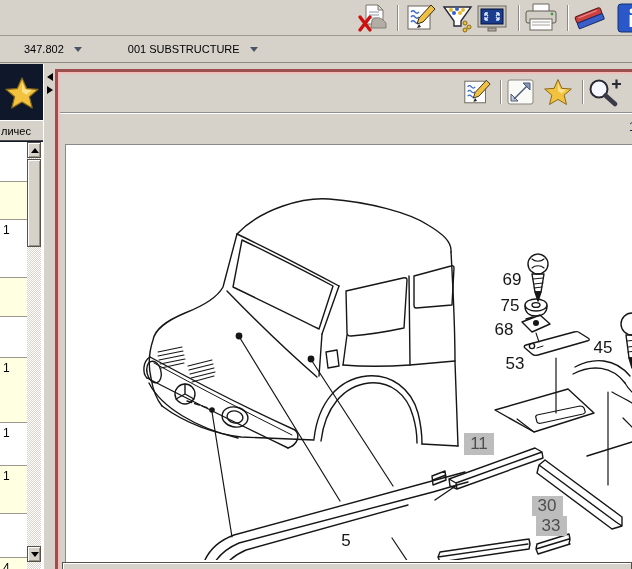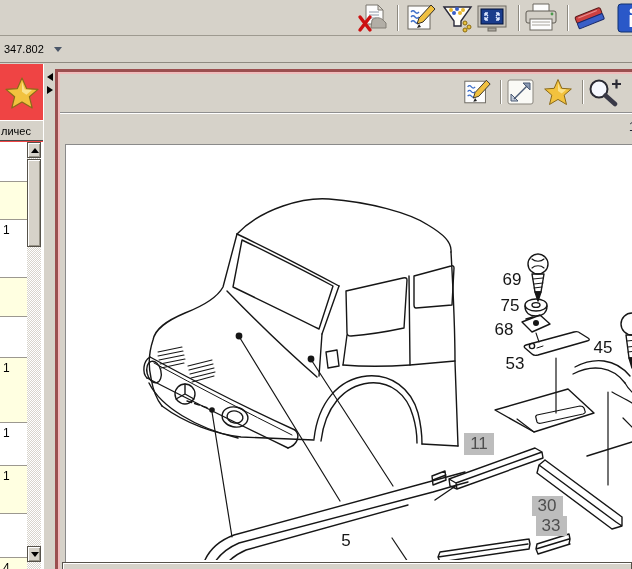--- a/index.html
+++ b/index.html
@@ -7,25 +7,25 @@
     font-family:"Liberation Sans",sans-serif;-webkit-font-smoothing:none;}
   .abs{position:absolute;}
   
   .topbar{left:0;top:0;width:632px;height:35px;background:#d6d2c9;border-bottom:1px solid #9e9a90;}
   .sepv{width:0;height:26px;border-left:1px solid #8e8a80;border-right:1px solid #ffffff;}
   .iconbtn{display:block;}
   
   .crumbbar{left:0;top:36px;width:632px;height:26px;background:#d6d2c9;border-bottom:1px solid #8e8a80;
     display:flex;align-items:center;font-size:11px;color:#000;}
   .crumb{display:flex;align-items:center;cursor:default;}
-  .crumb .lbl{white-space:nowrap;}
+  .crumb .lbl{white-space:nowrap;margin-left:20px;}
   .dd-arrow{width:0;height:0;border-left:4px solid transparent;border-right:4px solid transparent;
     border-top:5px solid #4a5668;margin-left:10px;}
   
-  .leftpanel{left:0;top:64px;width:43px;height:505px;background:#ef4444;border-right:1px solid #8e8a80;}
+  .leftpanel{left:0;top:64px;width:43px;height:505px;background:#0f172a;border-right:1px solid #8e8a80;}
   .colheader{left:0;top:56px;width:43px;height:21px;background:#d6d2c9;border-top:1px solid #fff;
     border-bottom:1px solid #4a4a4a;font-size:11px;color:#000;padding:4px 0 0 1px;box-sizing:border-box;}
   .table{left:0;top:78px;width:43px;height:427px;background:#fff;overflow:hidden;}
   .row{width:27px;border-bottom:1px solid #9c9890;background:#fff;}
   .row.alt{background:#ffffe1;}
   .row .qty{display:block;font-size:12px;color:#000;padding:3px 0 0 3px;}
   
   .vscroll{left:27px;top:0;width:14px;height:427px;
     background:#d8d4cc;
     background-image:linear-gradient(45deg,#fff 25%,transparent 25%,transparent 75%,#fff 75%),
@@ -122,20 +122,24 @@
         <rect x="1" y="1" width="28" height="28" rx="3" fill="#2a58c8" stroke="#10306e"></rect>
         <circle cx="15" cy="8" r="2.4" fill="#fff"></circle>
         <rect x="12.6" y="12" width="4.8" height="12" fill="#fff"></rect>
       </svg>
     </span>
   </div>
 
   <div class="abs crumbbar">
     <span class="crumb" style="margin-left:4px">
       <span class="lbl">347.802</span>
+      <span class="dd-arrow"></span>
+    </span>
+    <span class="crumb" style="margin-left:26px">
+      <span class="lbl">001 SUBSTRUCTURE</span>
       <span class="dd-arrow"></span>
     </span>
   </div>
 
   <div class="abs leftpanel">
     <span class="abs iconbtn" style="left:4px;top:12px">
       <svg width="36" height="34" viewBox="0 0 36 34">
         <polygon points="18,2 22.6,12.6 34,13.4 25.4,20.8 28.2,32 18,25.9 7.8,32 10.6,20.8 2,13.4 13.4,12.6" fill="#f2c23e" stroke="#8a6a1a" stroke-width="1.2" stroke-linejoin="round"></polygon>
         <polygon points="18,6 20.8,13.4 28,14 22.4,18.8 18,15.8" fill="#fae28c"></polygon>
       </svg>

